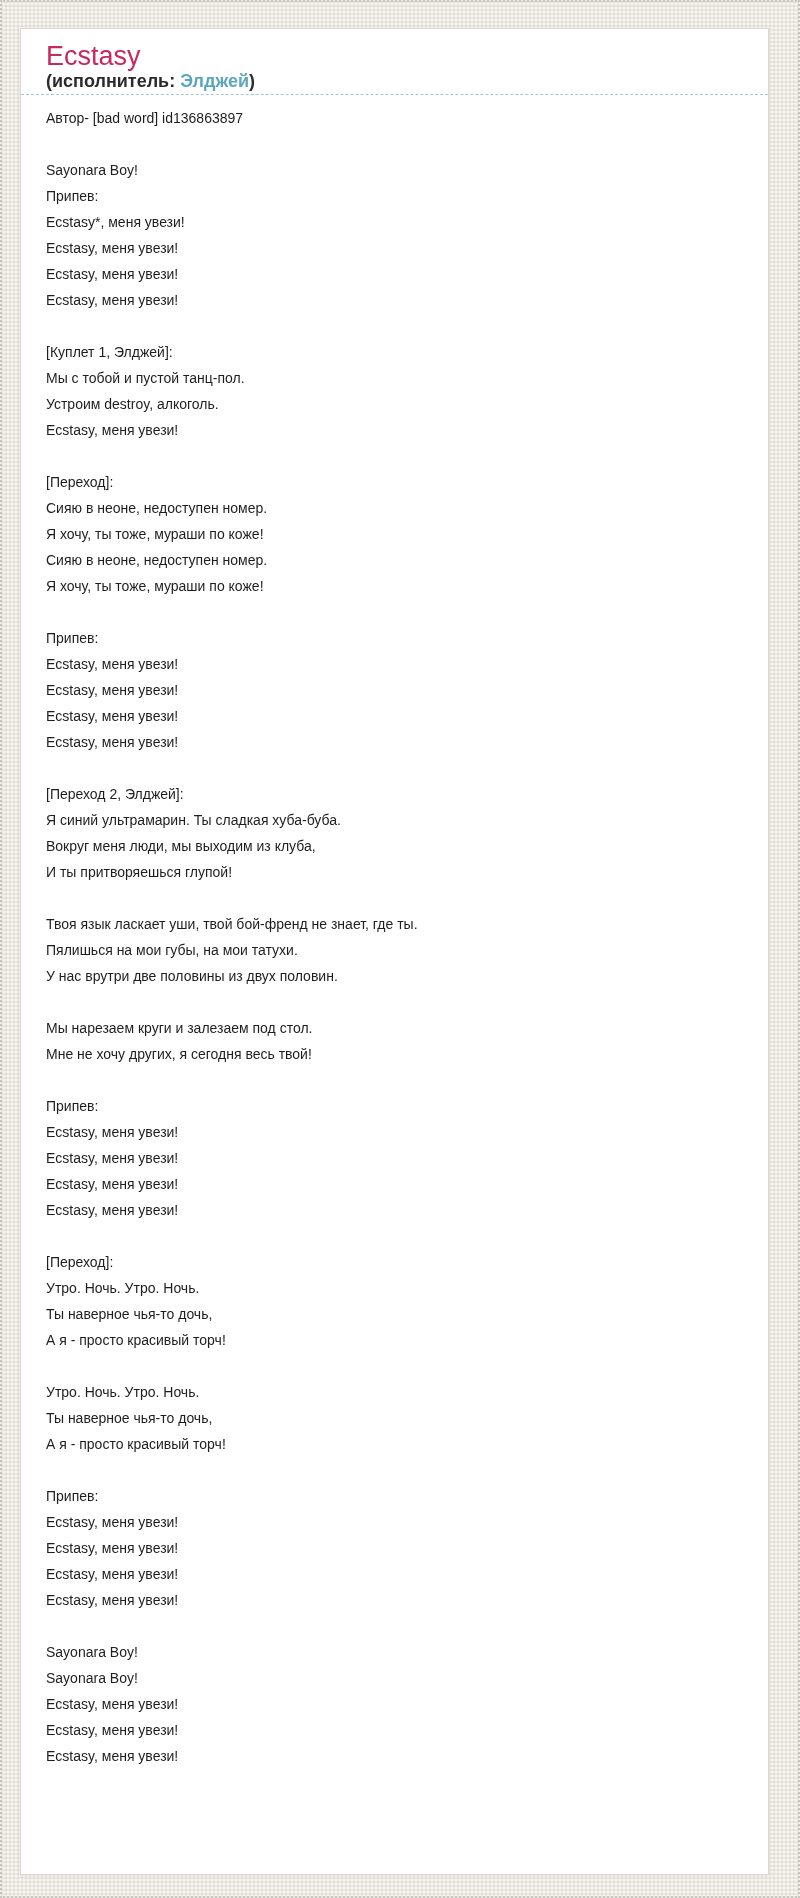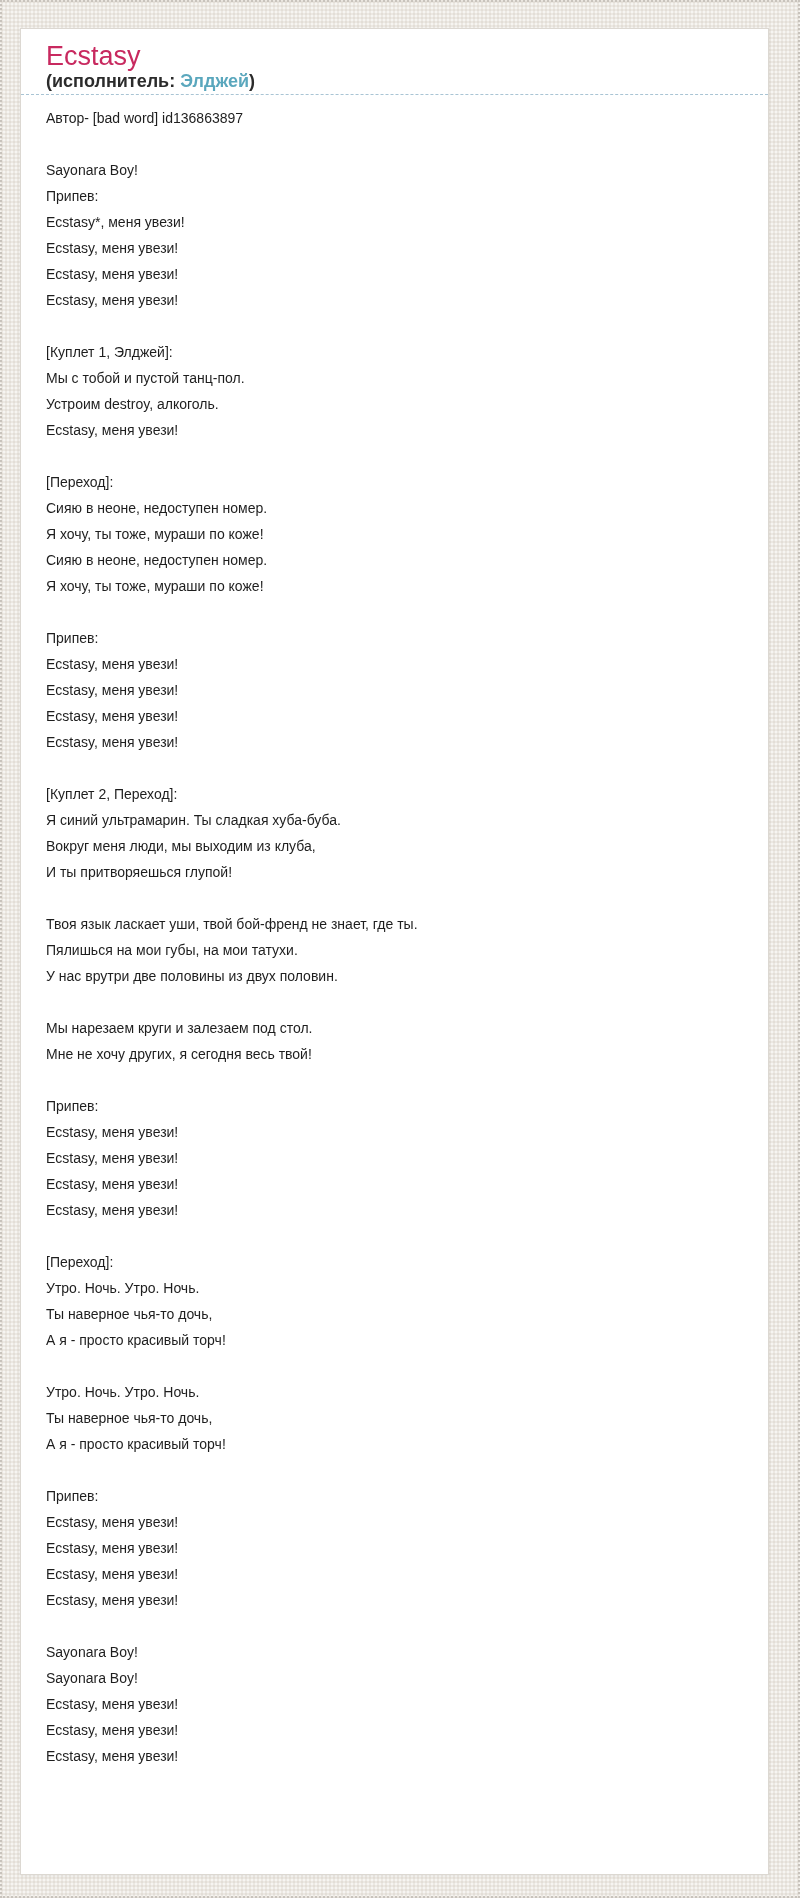--- a/index.html
+++ b/index.html
@@ -87,21 +87,21 @@
         <div class="line">Я хочу, ты тоже, мураши по коже!</div>
         <div class="line">Сияю в неоне, недоступен номер.</div>
         <div class="line">Я хочу, ты тоже, мураши по коже!</div>
         <div class="line">&nbsp;</div>
         <div class="line">Припев:</div>
         <div class="line">Ecstasy, меня увези!</div>
         <div class="line">Ecstasy, меня увези!</div>
         <div class="line">Ecstasy, меня увези!</div>
         <div class="line">Ecstasy, меня увези!</div>
         <div class="line">&nbsp;</div>
-        <div class="line">[Куплет 2, Переход]:</div>
+        <div class="line">[Переход 2, Элджей]:</div>
         <div class="line">Я синий ультрамарин. Ты сладкая хуба-буба.</div>
         <div class="line">Вокруг меня люди, мы выходим из клуба,</div>
         <div class="line">И ты притворяешься глупой!</div>
         <div class="line">&nbsp;</div>
         <div class="line">Твоя язык ласкает уши, твой бой-френд не знает, где ты.</div>
         <div class="line">Пялишься на мои губы, на мои татухи.</div>
         <div class="line">У нас врутри две половины из двух половин.</div>
         <div class="line">&nbsp;</div>
         <div class="line">Мы нарезаем круги и залезаем под стол.</div>
         <div class="line">Мне не хочу других, я сегодня весь твой!</div>

